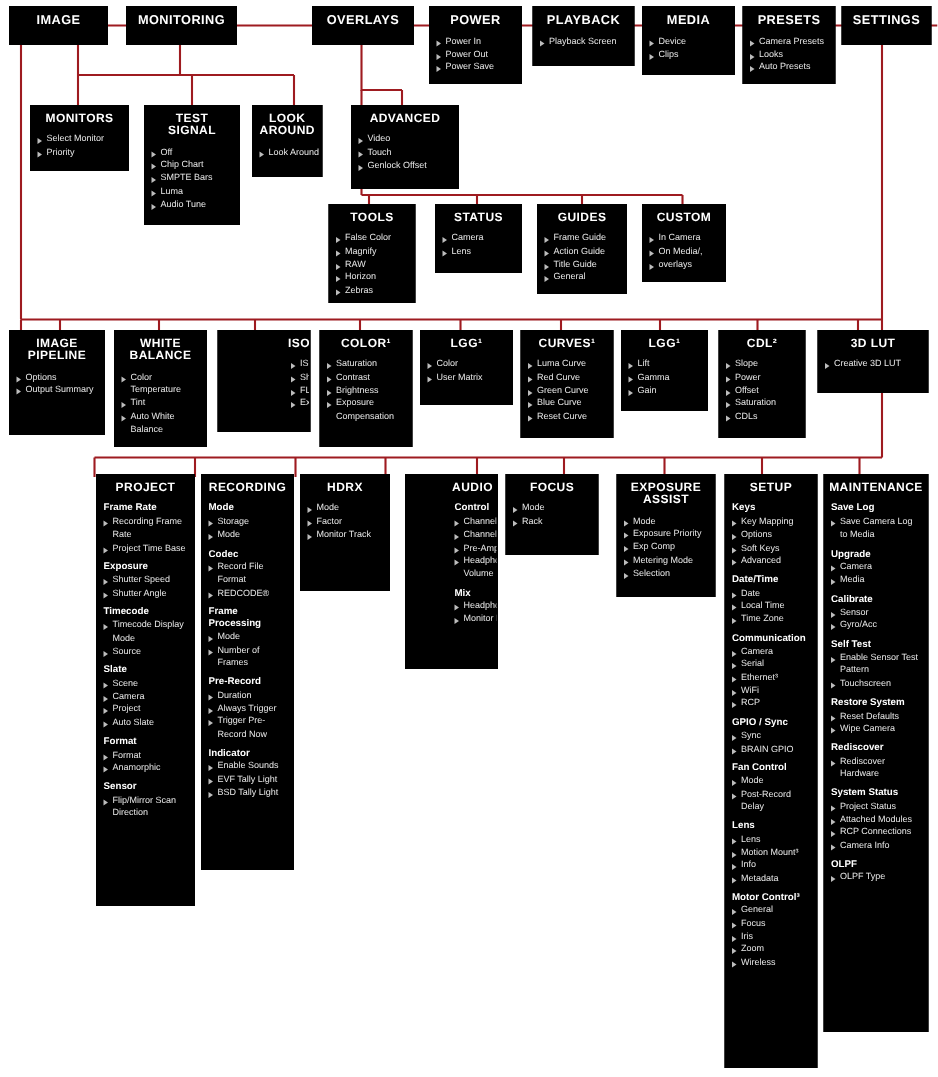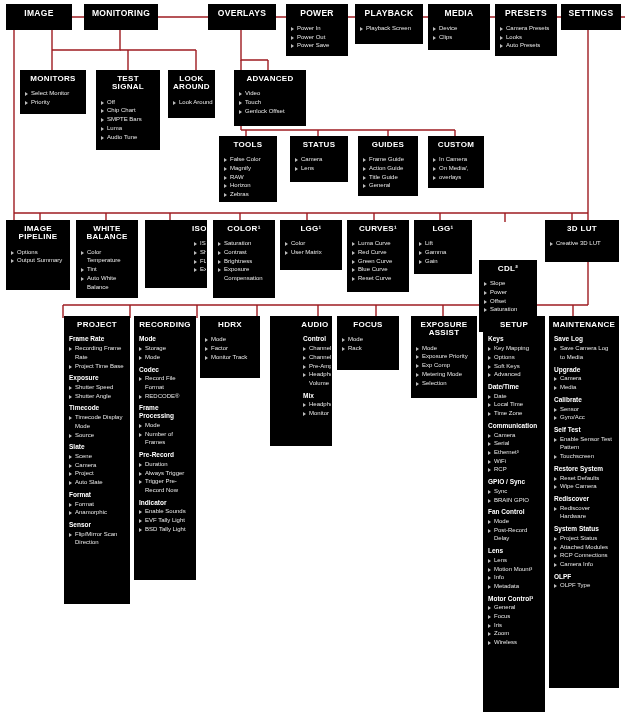--- a/index.html
+++ b/index.html
@@ -306,21 +306,21 @@
 
   <div class="node" style="left:414px; top:220px; width:58px; height:54px;">
     <div class="title" style="font-size:8px;">LGG¹</div>
     <div class="body">
       <div class="item">Lift</div>
       <div class="item">Gamma</div>
       <div class="item">Gain</div>
     </div>
   </div>
 
-  <div class="node" style="left:479px; top:220px; width:58px; height:72px;margin-top:40px;">
+  <div class="node" style="left:479px; top:220px; width:58px; height:72px;">
     <div class="title" style="font-size:8px;">CDL²</div>
     <div class="body">
       <div class="item">Slope</div>
       <div class="item">Power</div>
       <div class="item">Offset</div>
       <div class="item">Saturation</div>
       <div class="item">CDLs</div>
     </div>
   </div>
 
@@ -372,21 +372,21 @@
       <div class="item">Duration</div>
       <div class="item">Always Trigger</div>
       <div class="item wrap">Trigger Pre-Record Now</div>
       <div class="grouphead">Indicator</div>
       <div class="item">Enable Sounds</div>
       <div class="item">EVF Tally Light</div>
       <div class="item">BSD Tally Light</div>
     </div>
   </div>
 
-  <div class="node" style="left:200px; top:316px; width:60px; height:62px;">
+  <div class="node" style="left:200px; top:316px; width:60px; height:78px;">
     <div class="title" style="font-size:8px;">HDRX</div>
     <div class="body">
       <div class="item">Mode</div>
       <div class="item">Factor</div>
       <div class="item">Monitor Track</div>
     </div>
   </div>
 
   <div class="node" style="left:270px; top:316px; width:62px; height:130px;padding-left:28px;">
     <div class="title" style="font-size:8px;">AUDIO</div>

